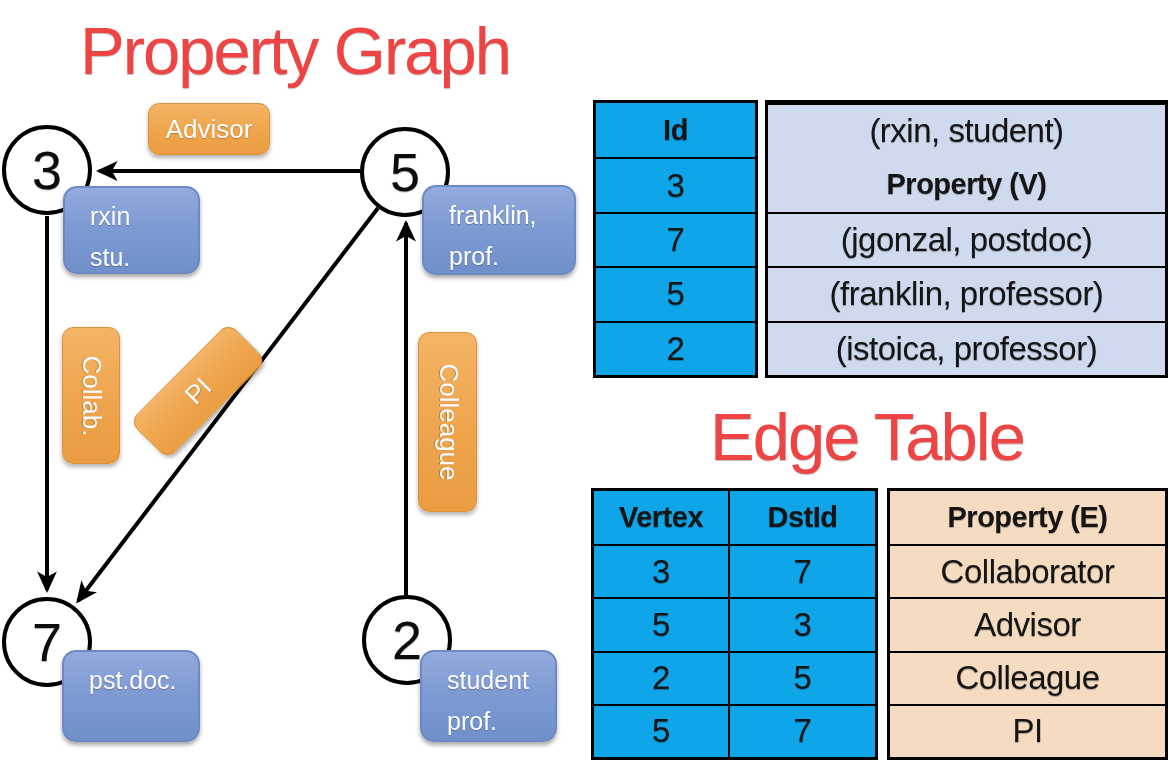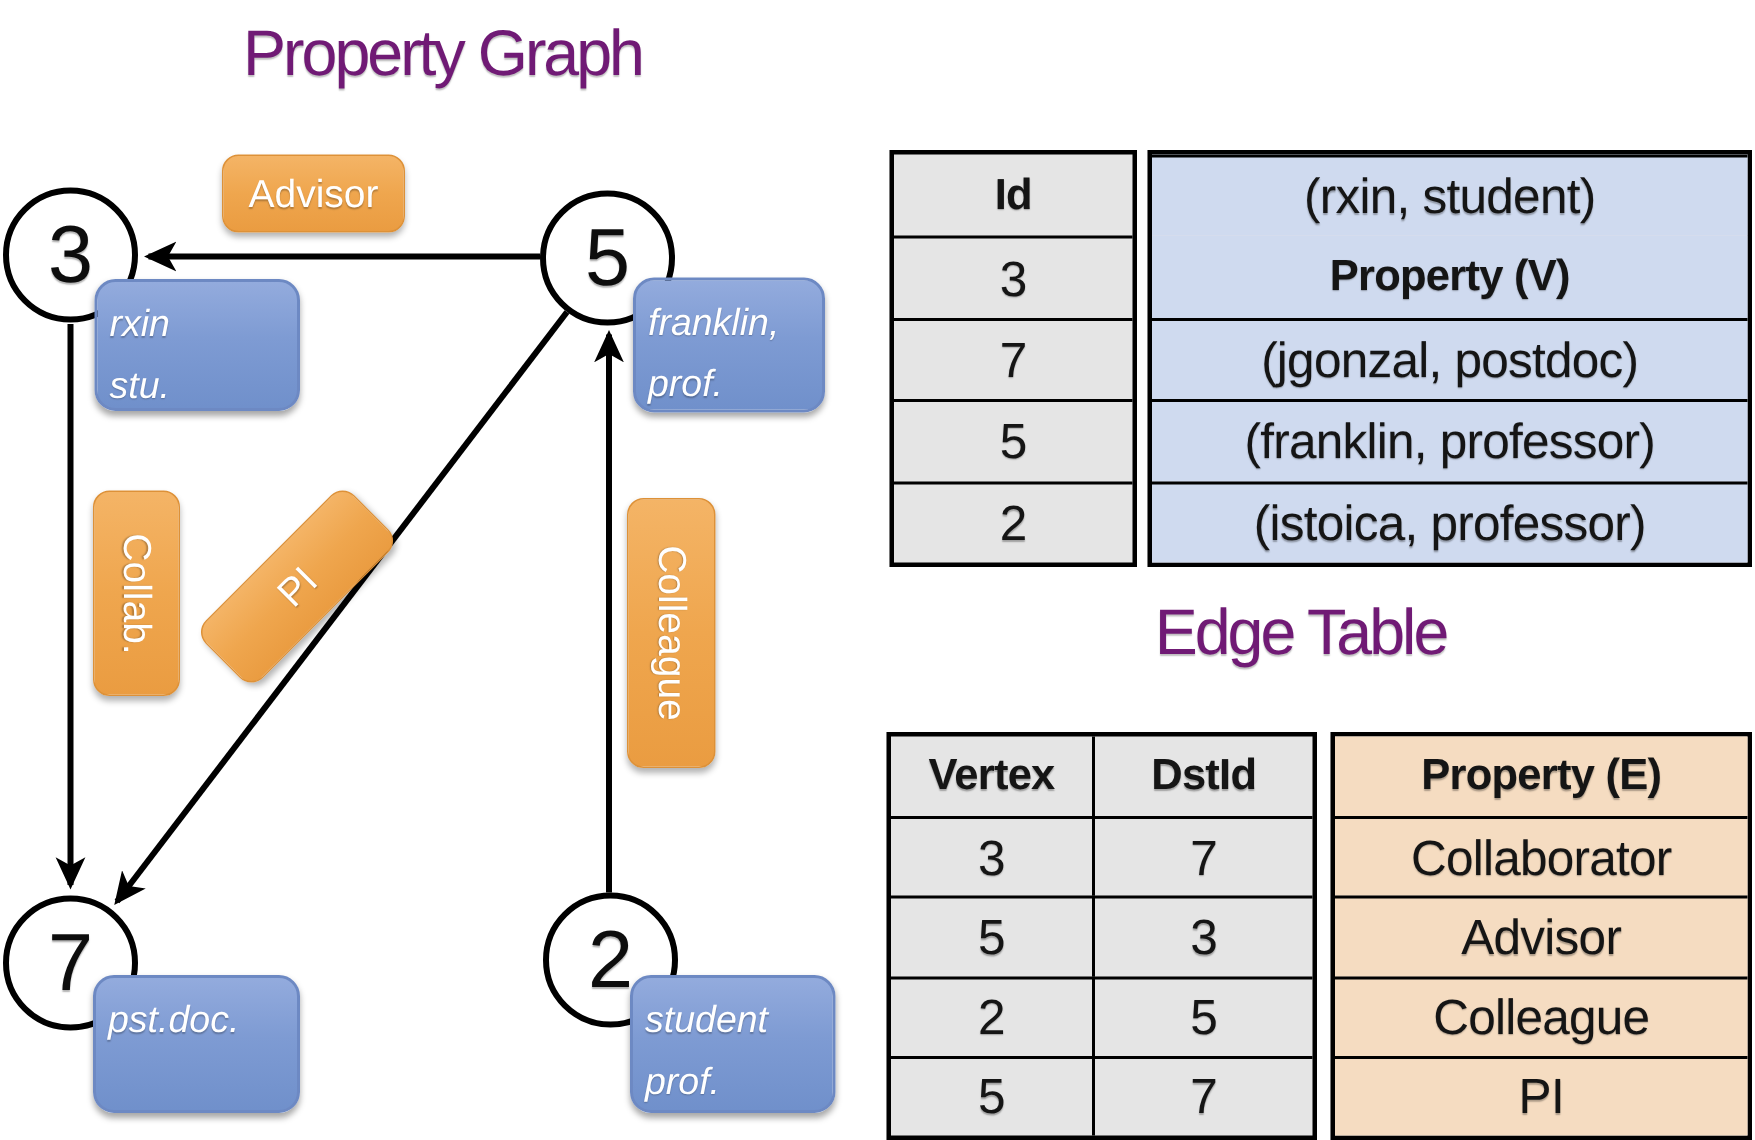--- a/index.html
+++ b/index.html
@@ -5,21 +5,21 @@
   html,body{margin:0;padding:0;background:#ffffff;}
   .canvas{
     position:relative;width:1170px;height:760px;overflow:hidden;
     background:#ffffff;
     font-family:"Liberation Sans", sans-serif;
     color:#111;
   }
   
   .title{
     position:absolute;text-align:center;
-    font-size:43px;font-weight:400;letter-spacing:-2px;color:#701a75;
+    font-size:67px;font-weight:400;letter-spacing:-2px;color:#ef4444;
     text-shadow:0 1px 1px rgba(0,0,0,0.25);
     white-space:nowrap;
   }
   .t-graph{left:5px;top:12px;width:580px;}
   .t-vertex{left:575px;top:12px;width:580px;}
   .t-edge{left:577px;top:398px;width:580px;}
 
   
   svg.edges{position:absolute;left:0;top:0;width:585px;height:760px;}
   svg.edges line{stroke:#000;stroke-width:4;}
@@ -32,23 +32,22 @@
   }
   .node span{font-size:54px;font-weight:400;color:#0d0d0d;text-shadow:0 1px 1px rgba(0,0,0,0.3);}
 
   
   .vbox{
     position:absolute;border-radius:14px;box-sizing:border-box;
     background:linear-gradient(180deg,#93abdd 0%,#7e9bd3 45%,#7090cb 100%);
     border:2px solid #6d89c3;
     box-shadow:0 3px 4px rgba(0,0,0,0.35);
     color:#fff;font-size:25px;line-height:1.62;
-    padding:8px 0 0 8px;
+    padding:8px 0 0 25px;
     text-shadow:0 1px 1px rgba(0,0,0,0.25);
-    font-style:italic;
   }
   .vbox div{white-space:nowrap;}
 
   
   .elabel{
     position:absolute;border-radius:11px;box-sizing:border-box;
     background:linear-gradient(180deg,#f4b466 0%,#efa64e 50%,#ea9c41 100%);
     border:1px solid #dd9138;
     box-shadow:0 3px 4px rgba(0,0,0,0.3);
     color:#fff;font-size:26px;
@@ -59,21 +58,21 @@
     position:absolute;left:50%;top:50%;
     transform:translate(-50%,-50%) rotate(90deg);
     white-space:nowrap;
   }
   .elabel.tilted{transform:rotate(-45deg);}
 
   
   .tblgroup{
     position:absolute;border:3px solid #000;box-sizing:border-box;
     display:grid;grid-template-rows:repeat(5,1fr);
-    background:#e5e5e5;
+    background:#0ea5e9;
   }
   .cell{
     display:flex;align-items:center;justify-content:center;
     font-size:33px;letter-spacing:-0.5px;color:#151515;
     text-shadow:0 1px 1px rgba(0,0,0,0.3);
     border-top:2px solid #000;box-sizing:border-box;
     white-space:nowrap;
   }
   .cell.first{border-top:none;}
   .cell.th{font-weight:700;font-size:29px;letter-spacing:-0.5px;}
@@ -115,21 +114,21 @@
       <span>7</span>
     </div>
   <div class="node" style="left:362px;top:595px">
       <span>2</span>
     </div>
 
   <div class="vbox" style="left:63px;top:186px;width:137px;height:88px">
     <div>rxin</div>
     <div>stu.</div>
   </div>
-  <div class="vbox" style="left:422px;top:185px;width:128px;height:90px">
+  <div class="vbox" style="left:422px;top:185px;width:154px;height:90px">
     <div>franklin,</div>
     <div>prof.</div>
   </div>
   <div class="vbox" style="left:62px;top:650px;width:138px;height:92px">
     <div>pst.doc.</div>
   </div>
   <div class="vbox" style="left:420px;top:650px;width:137px;height:92px">
     <div>student</div>
     <div>prof.</div>
   </div>

